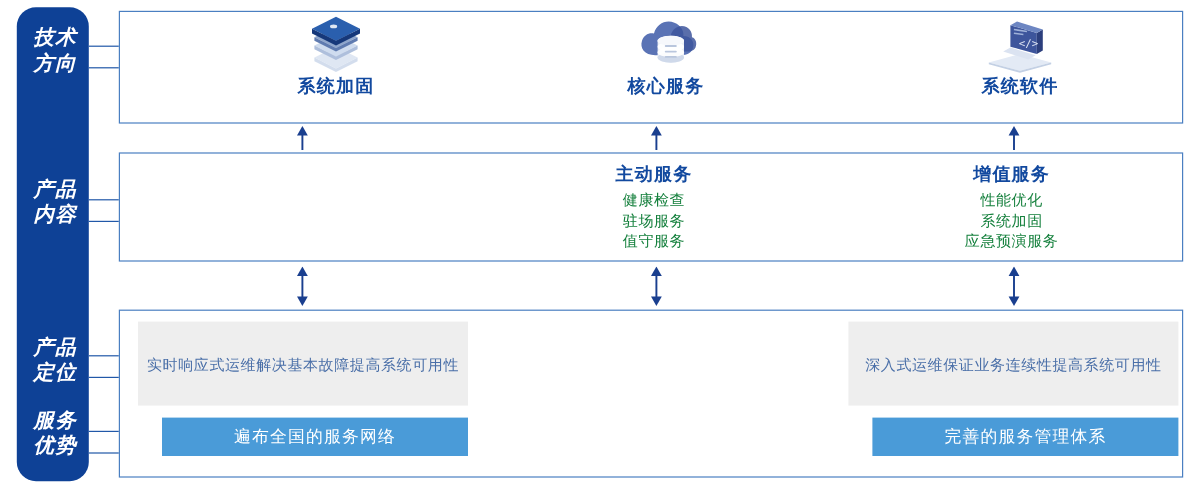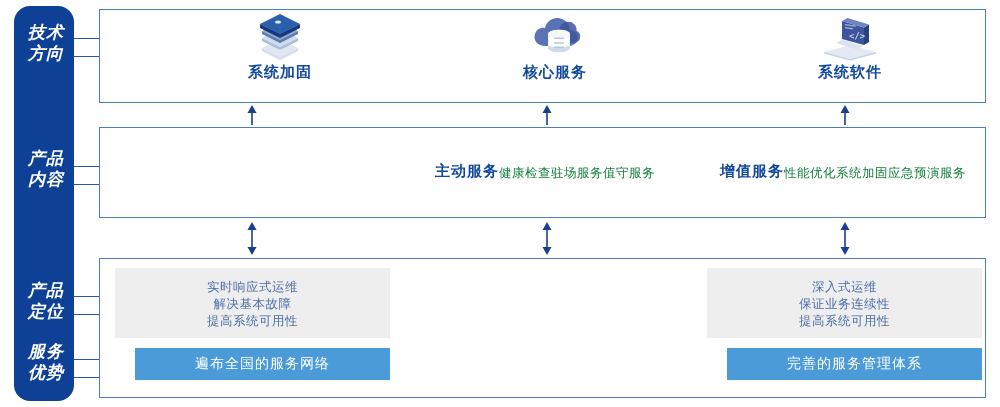--- a/index.html
+++ b/index.html
@@ -48,36 +48,36 @@
     align-items:center;justify-content:center;
   }
   .tech-icon{width:62px;height:48px;margin-bottom:2px;}
   .tech-name{
     color:#12499f;font-size:15px;font-weight:bold;letter-spacing:1px;
   }
 
   
   .content-col{
     position:absolute;top:0;height:91px;
-    display:flex;flex-direction:row;
+    display:flex;flex-direction:column;
     align-items:center;justify-content:center;
   }
   .content-title{
     color:#12499f;font-size:15px;font-weight:bold;
     letter-spacing:1px;margin-bottom:3px;
   }
   .content-item{
     color:#15803d;font-size:12.5px;line-height:17px;letter-spacing:.5px;
   }
 
   
   .bot-col{position:absolute;top:10px;width:275px;}
   .grey-box{
     background:#eeeeee;height:70px;
-    display:flex;flex-direction:column;
+    display:flex;
     align-items:center;justify-content:center;
   }
   .grey-line{
     color:#4a6fa8;font-size:12.5px;line-height:17px;letter-spacing:.5px;
   }
   .blue-bar{
     margin-top:10px;height:32px;background:#4a9bd8;
     display:flex;align-items:center;justify-content:center;
     color:#ffffff;font-size:14px;letter-spacing:1px;margin-left:20px;
   }

